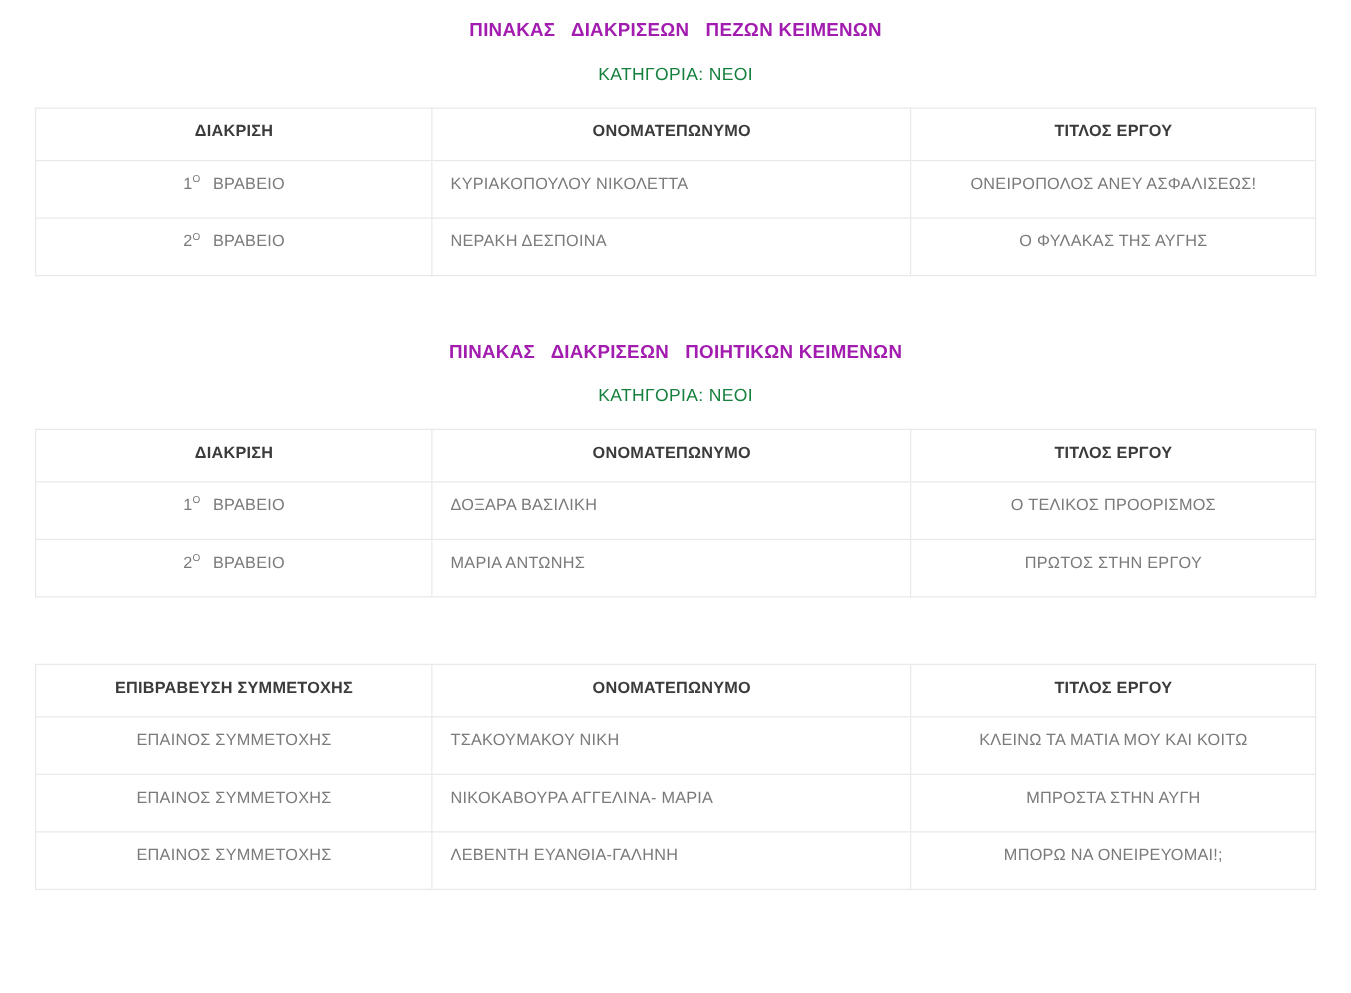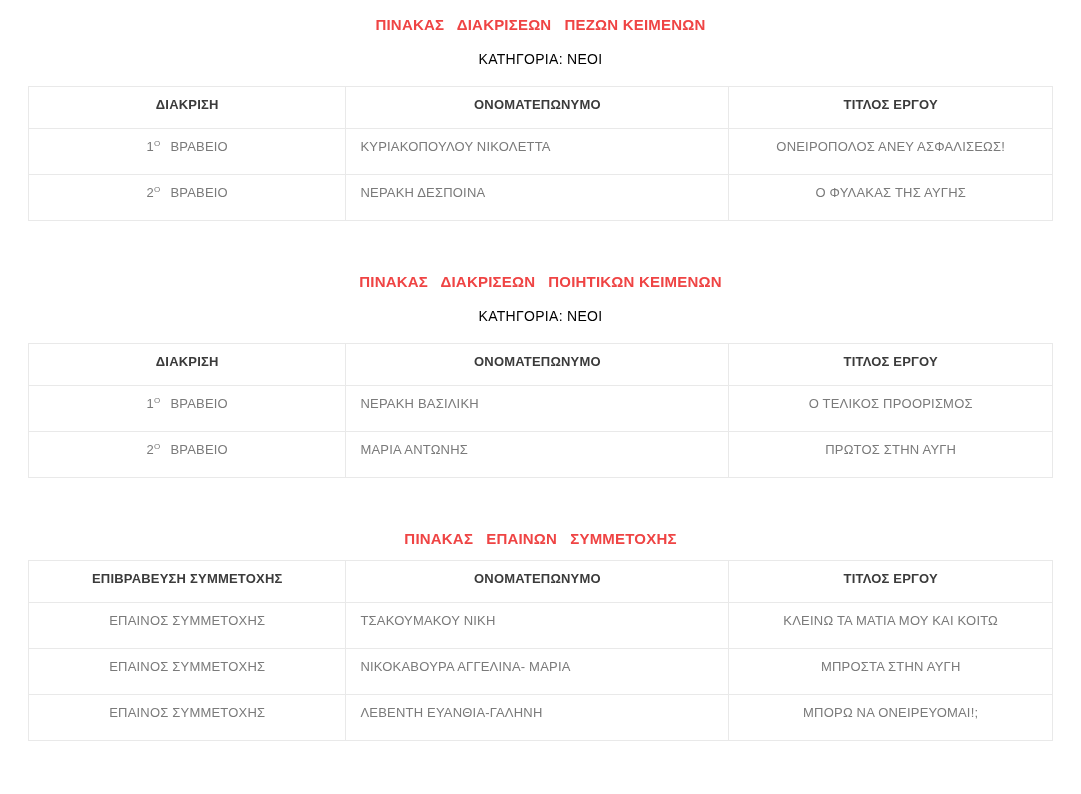--- a/index.html
+++ b/index.html
@@ -14,30 +14,30 @@
     padding: 17px 28px 20px 28px;
   }
   .section { margin-bottom: 53px; }
   .section:last-child { margin-bottom: 0; }
 
   .section-title {
     text-align: center;
     font-size: 15px;
     line-height: 15px;
     font-weight: 700;
-    color: #ef4444;
+    color: #a21caf;
     letter-spacing: 0.2px;
     white-space: pre-wrap; 
   }
   .section-subtitle {
     text-align: center;
     font-size: 14px;
     line-height: 14px;
     font-weight: 400;
-    color: #000000;
+    color: #15803d;
     letter-spacing: 0.3px;
     margin-top: 20px;
   }
   table.awards {
     width: 100%;
     border-collapse: collapse;
     table-layout: fixed;
     margin-top: 20px;
   }
   .section--no-subtitle table.awards { margin-top: 14px; }
@@ -123,34 +123,33 @@
       <thead>
         <tr>
           <th>ΔΙΑΚΡΙΣΗ</th>
           <th>ΟΝΟΜΑΤΕΠΩΝΥΜΟ</th>
           <th>ΤΙΤΛΟΣ ΕΡΓΟΥ</th>
         </tr>
       </thead>
       <tbody>
         <tr>
           <td class="cell-distinction"><span>1</span><span class="rank-sup">Ο</span><span class="rank-label">ΒΡΑΒΕΙΟ</span></td>
-          <td class="cell-name">ΝΕΡΑΚΗ ΒΑΣΙΛΙΚΗ</td>
+          <td class="cell-name">ΔΟΞΑΡΑ ΒΑΣΙΛΙΚΗ</td>
           <td class="cell-work">Ο ΤΕΛΙΚΟΣ ΠΡΟΟΡΙΣΜΟΣ</td>
         </tr>
         <tr>
           <td class="cell-distinction"><span>2</span><span class="rank-sup">Ο</span><span class="rank-label">ΒΡΑΒΕΙΟ</span></td>
           <td class="cell-name">ΜΑΡΙΑ ΑΝΤΩΝΗΣ</td>
-          <td class="cell-work">ΠΡΩΤΟΣ ΣΤΗΝ ΑΥΓΗ</td>
+          <td class="cell-work">ΠΡΩΤΟΣ ΣΤΗΝ ΕΡΓΟΥ</td>
         </tr>
       </tbody>
     </table>
   </div>
 
   <div class="section section--no-subtitle">
-    <div class="section-title">ΠΙΝΑΚΑΣ   ΕΠΑΙΝΩΝ   ΣΥΜΜΕΤΟΧΗΣ</div>
     <table class="awards">
       <colgroup>
           <col class="c1">
           <col class="c2">
           <col class="c3">
         </colgroup>
       <thead>
         <tr>
           <th>ΕΠΙΒΡΑΒΕΥΣΗ ΣΥΜΜΕΤΟΧΗΣ</th>
           <th>ΟΝΟΜΑΤΕΠΩΝΥΜΟ</th>

